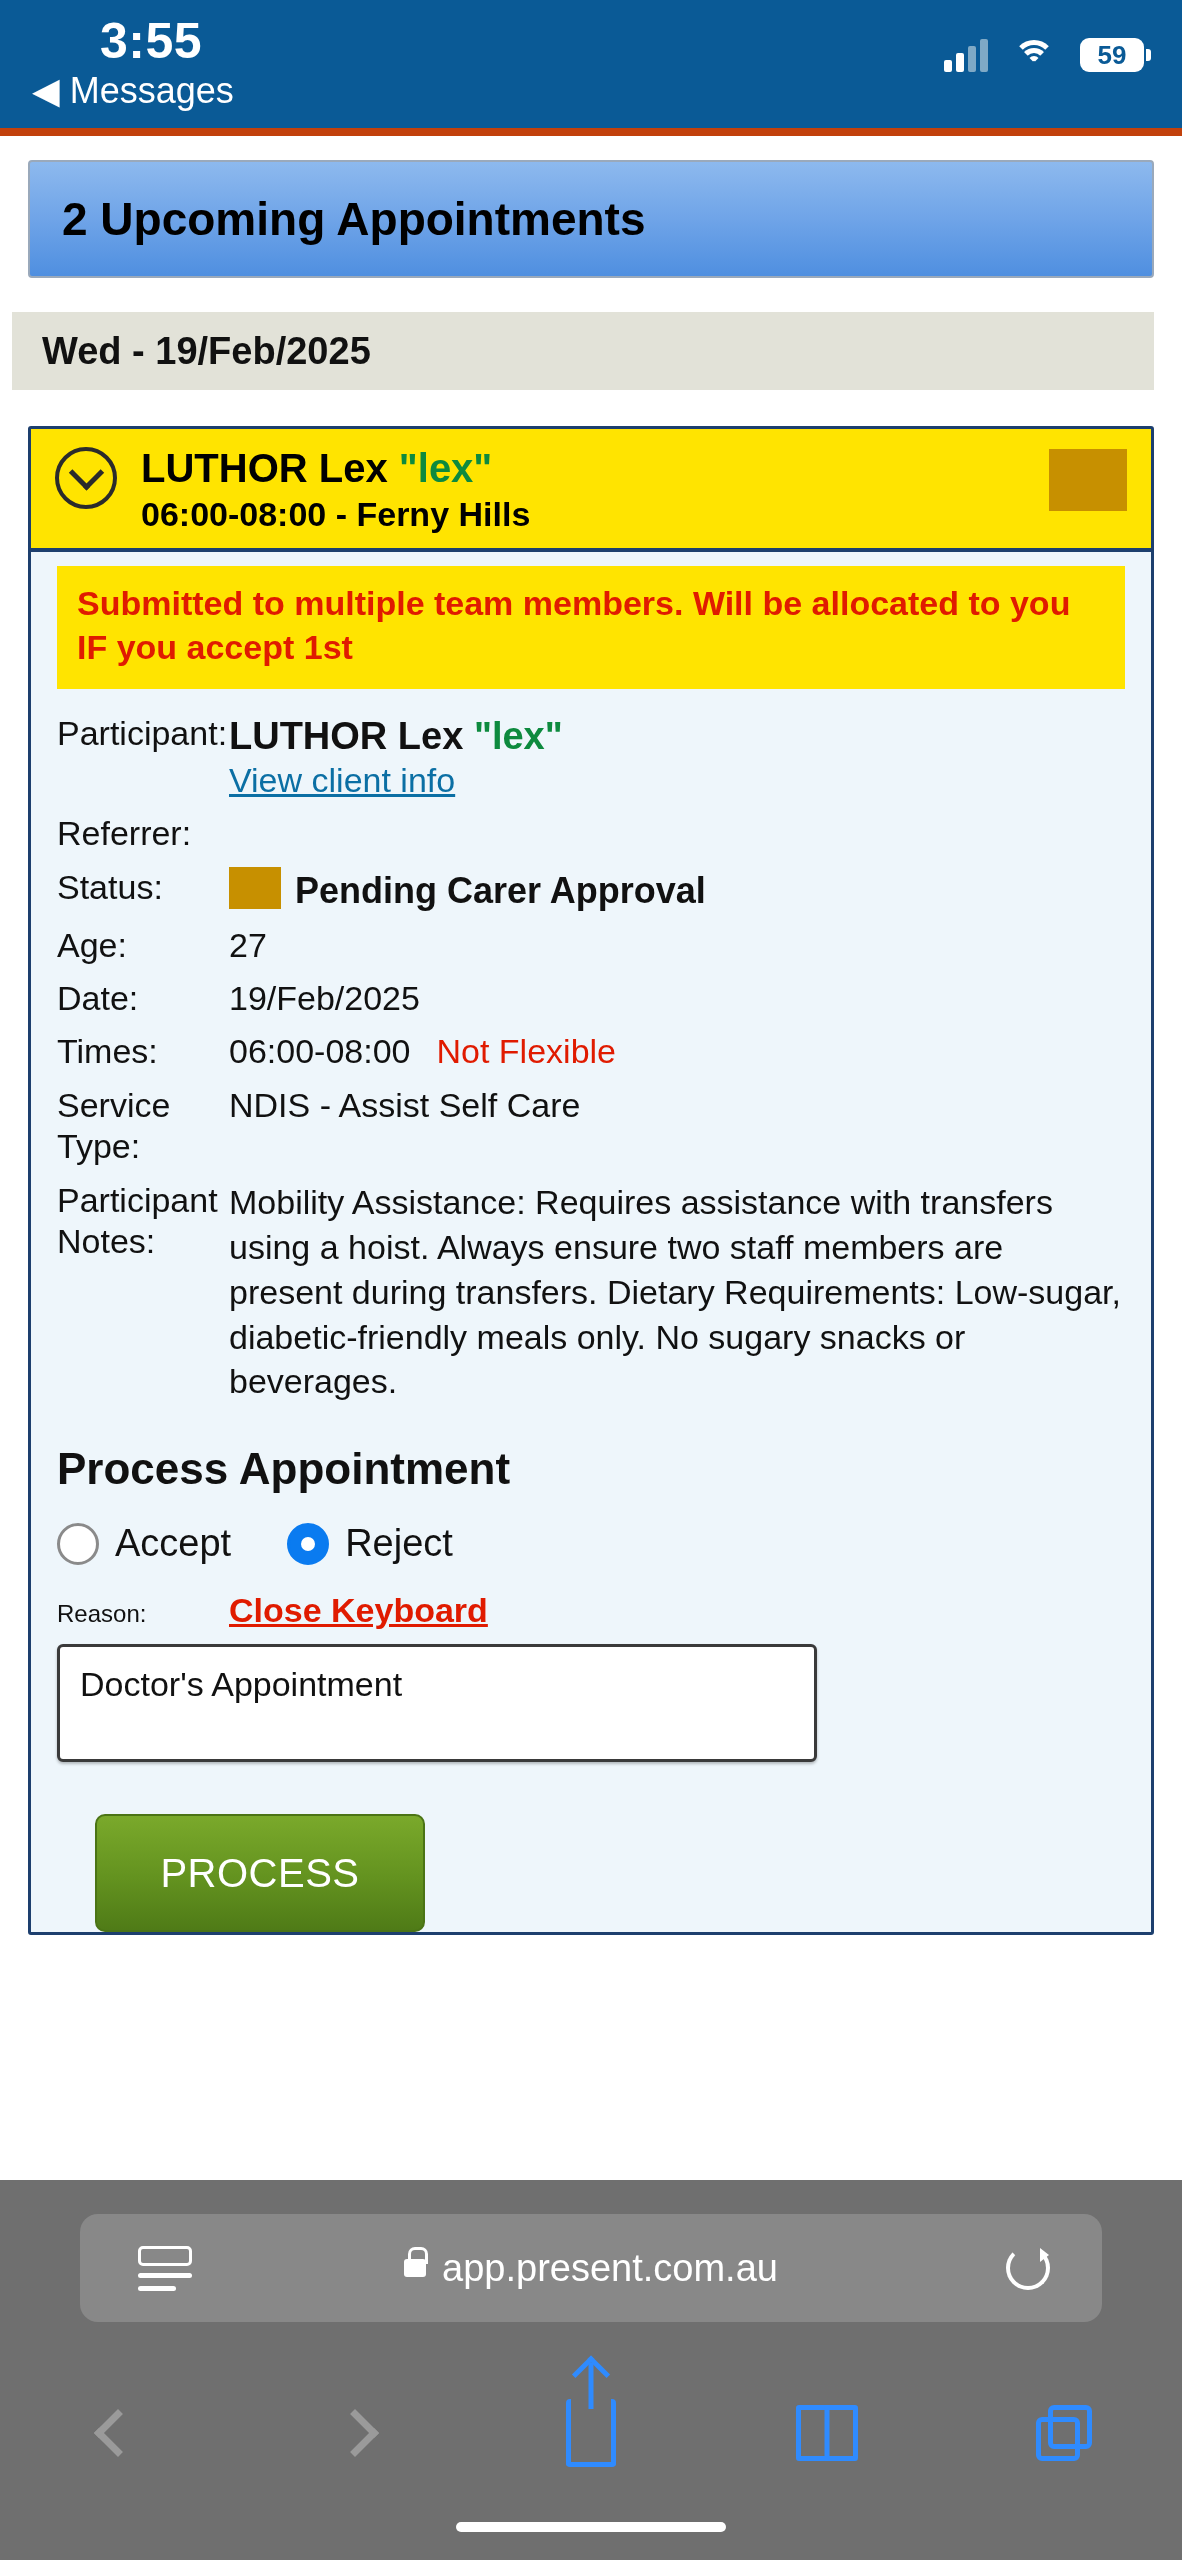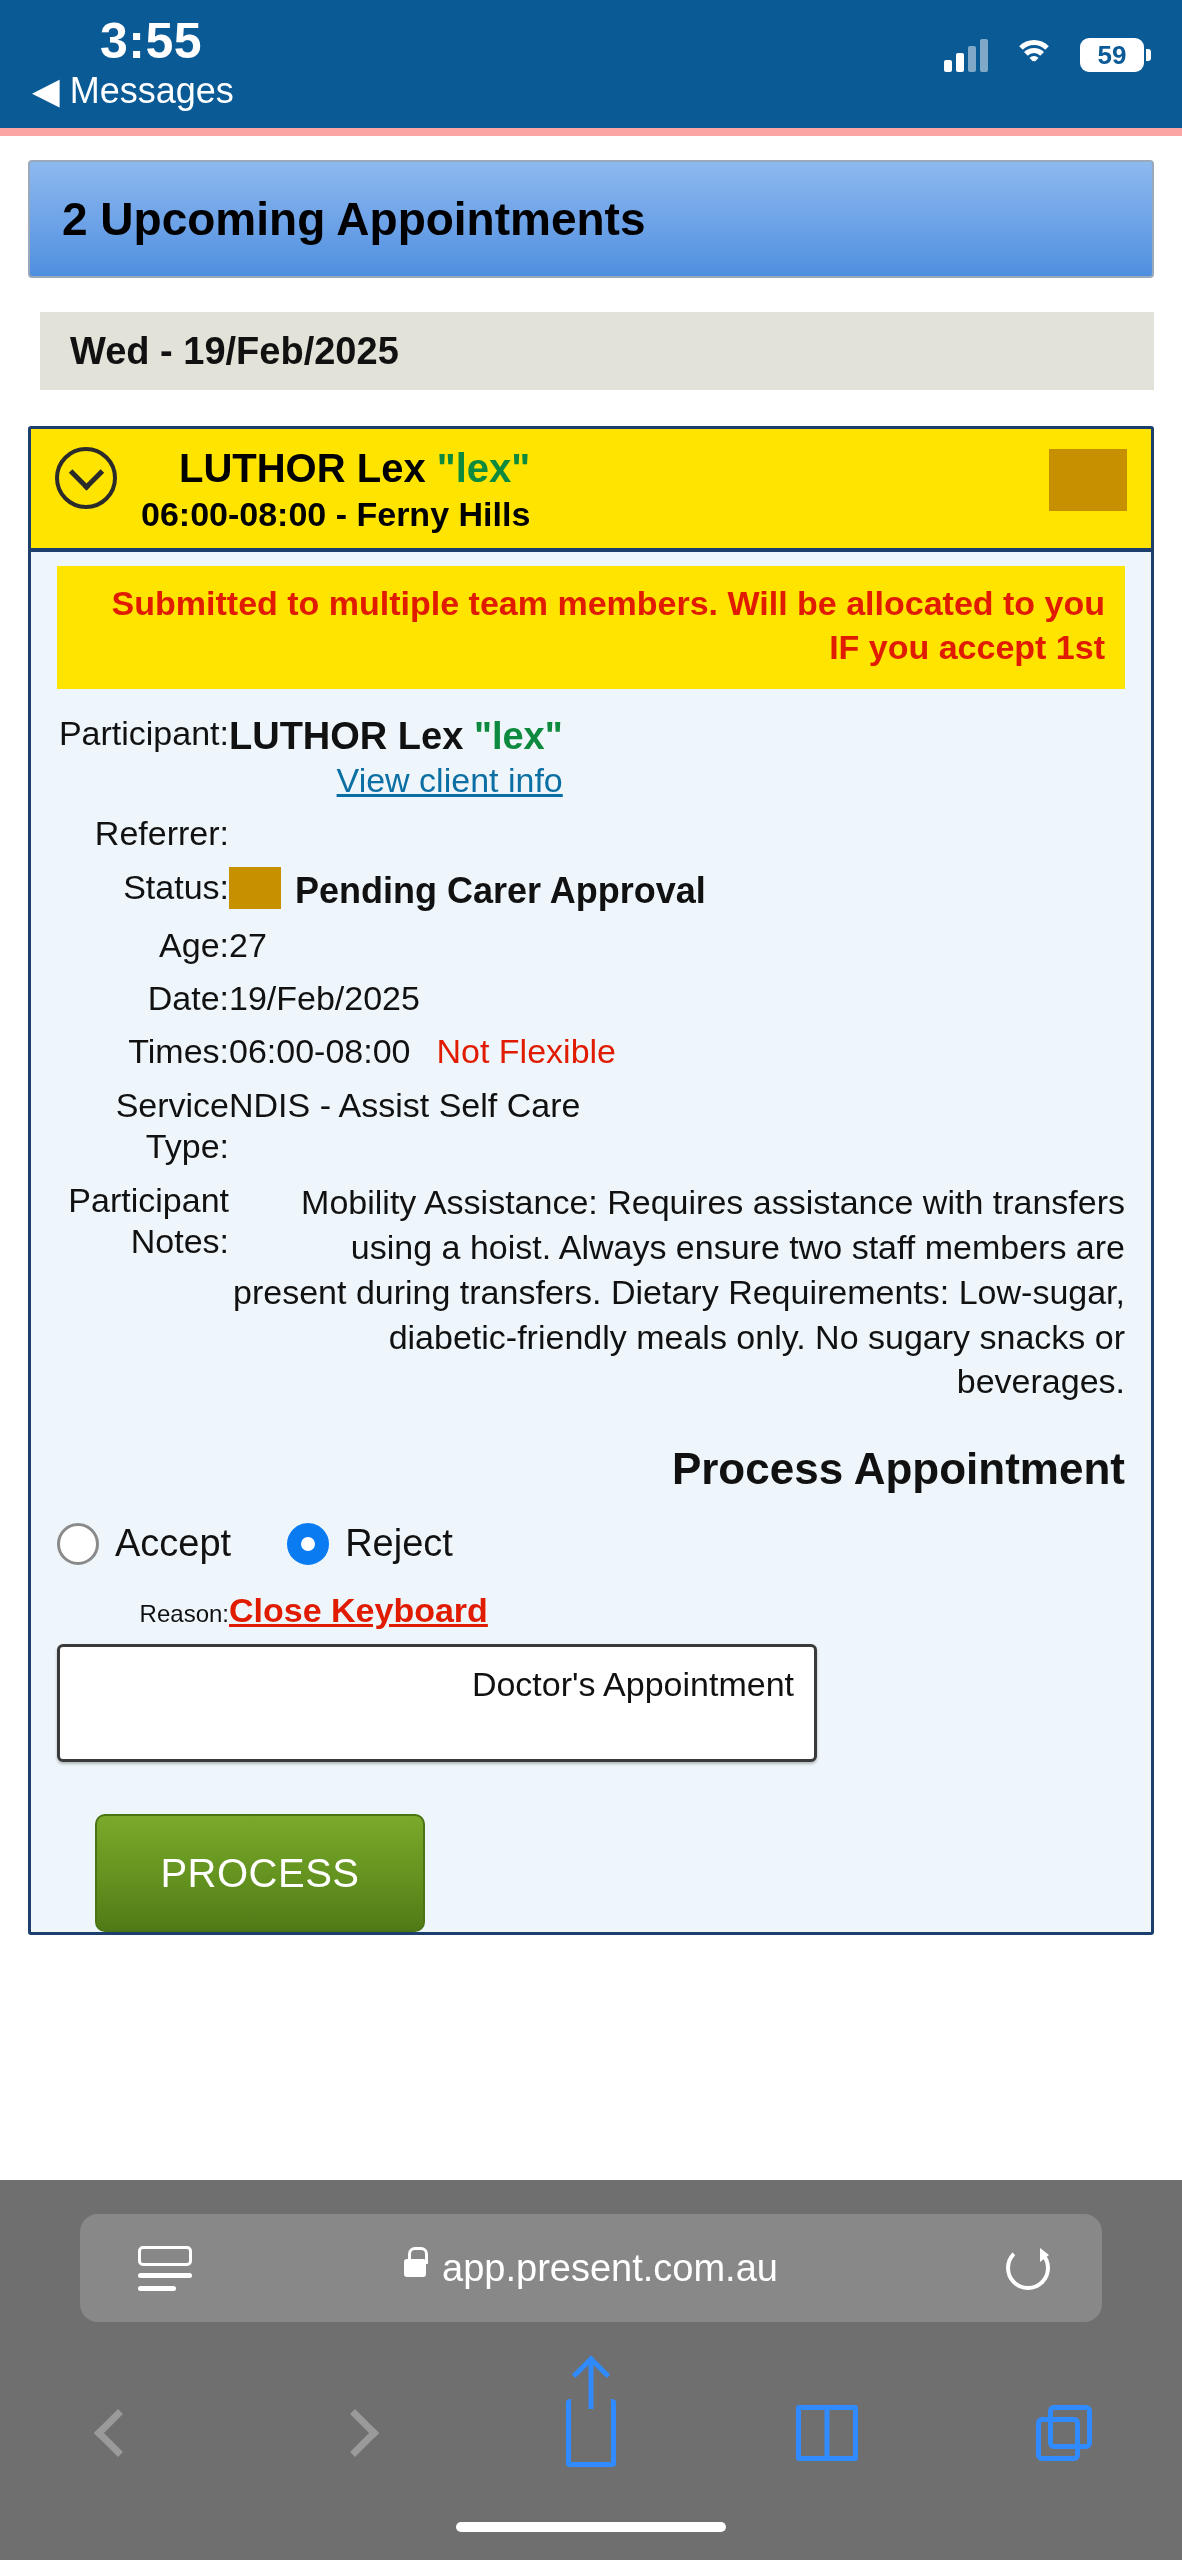--- a/index.html
+++ b/index.html
@@ -7,22 +7,21 @@
     width: 1182px;
     height: 2560px;
     background: #000;
     font-family: "Liberation Sans", sans-serif;
     overflow: hidden;
   }
   .screen {
     position: relative;
     width: 1182px;
     height: 2560px;
-    background: #fca5a5;
-    text-align: right;
+    background: #c2410c;
   }
 
   
   .statusbar {
     position: absolute;
     top: 0; left: 0;
     width: 1182px;
     height: 128px;
     background: #0a5a96;
     color: #ffffff;
@@ -109,21 +108,21 @@
     align-items: center;
     padding-left: 32px;
   }
   .banner-title {
     font-size: 46px;
     font-weight: 700;
     color: #000000;
   }
 
   .datebar {
-    margin: 34px 28px 0 40px;
+    margin: 34px 28px 0 12px;
     height: 78px;
     background: #e2e2d8;
     display: flex;
     align-items: center;
     padding-left: 30px;
   }
   .datebar-text {
     font-size: 38px;
     font-weight: 700;
     color: #111111;

